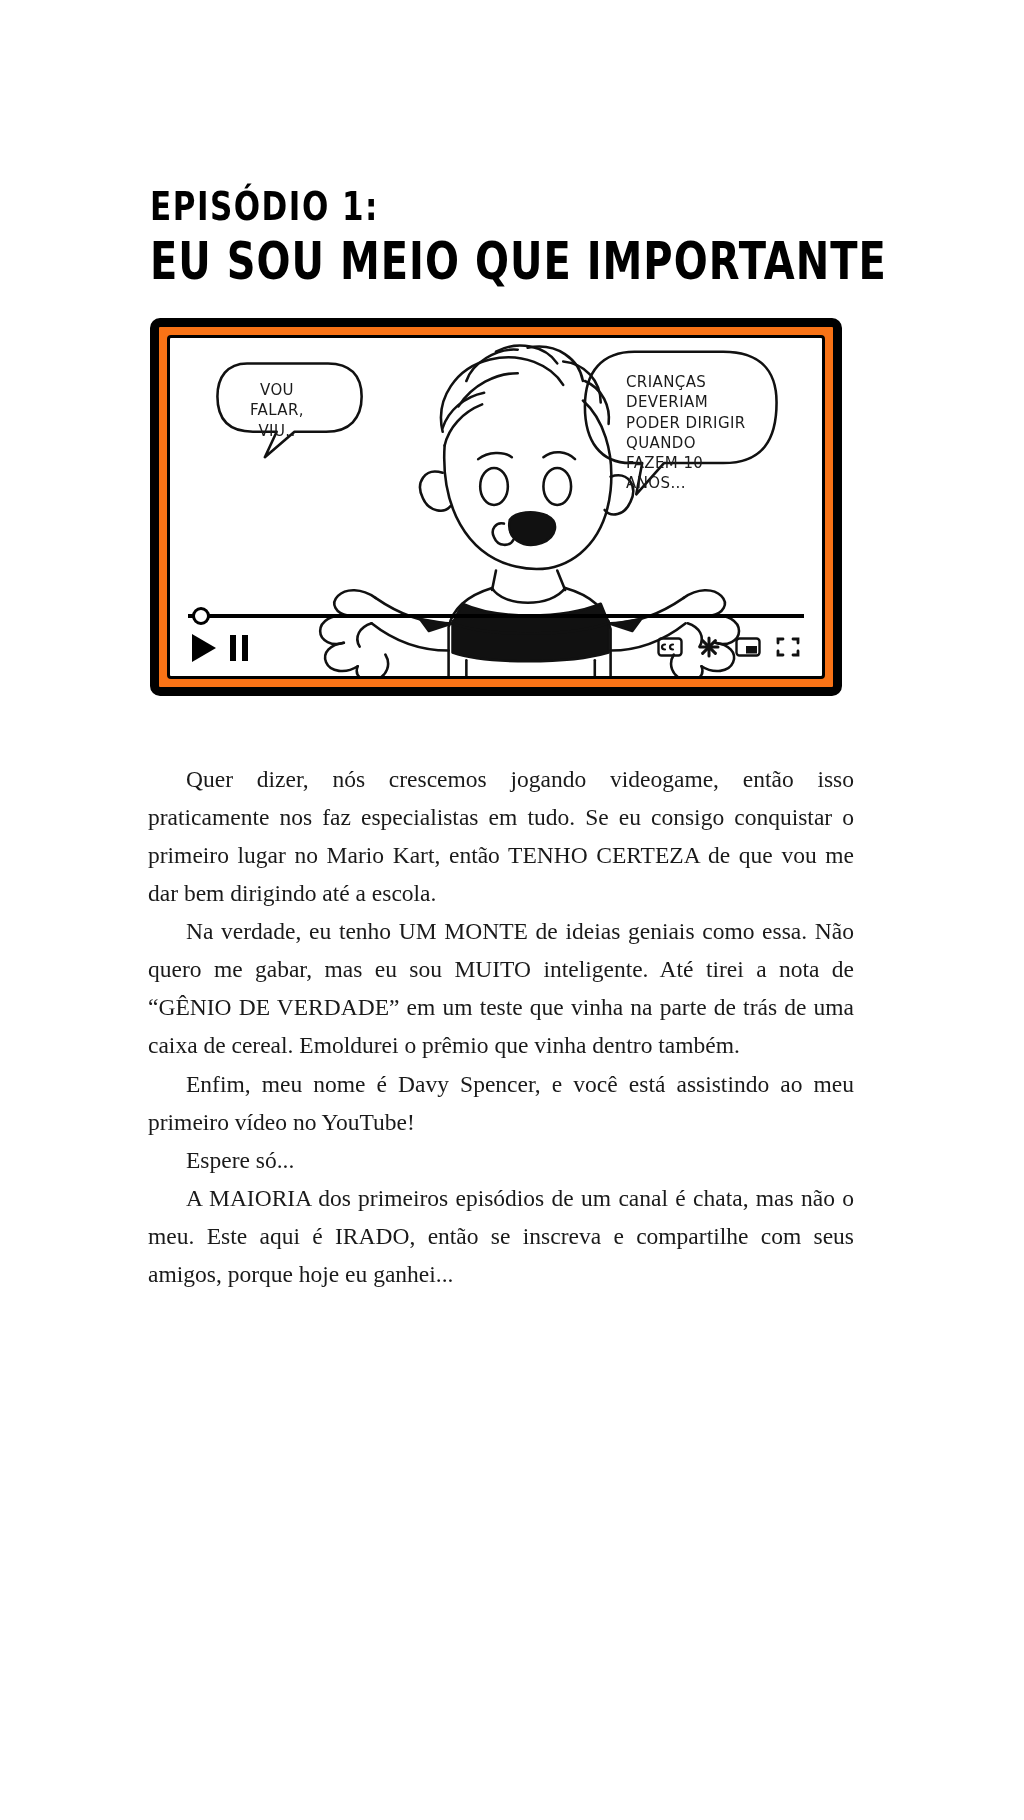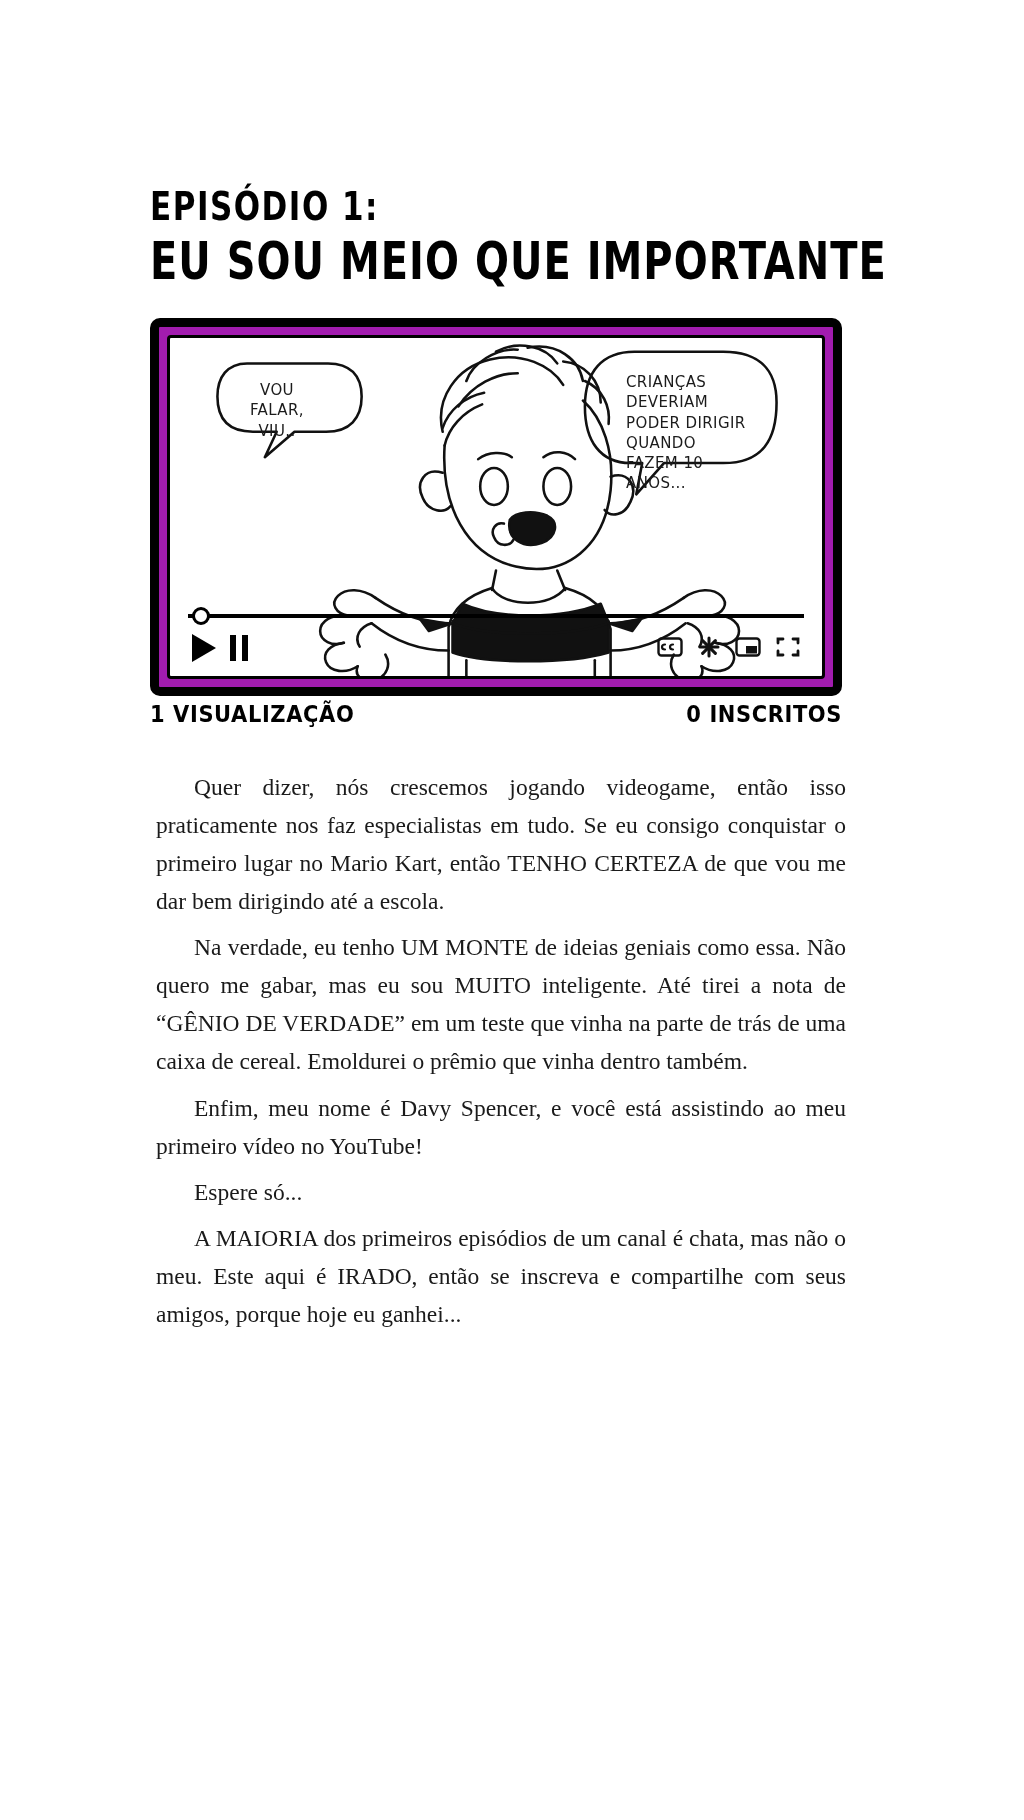--- a/index.html
+++ b/index.html
@@ -50,21 +50,21 @@
 
   
   .player {
     position: absolute;
     left: 150px;
     top: 318px;
     width: 692px;
     height: 378px;
     border: 9px solid #000;
     border-radius: 10px;
-    background: #a21caf;
+    background: #f97316;
     box-sizing: border-box;
     overflow: hidden;
   }
   .player-inner {
     position: absolute;
     left: 8px; top: 8px;
     right: 8px; bottom: 8px;
     border: 3px solid #000;
     border-radius: 4px;
     box-sizing: border-box;
@@ -183,21 +183,21 @@
     left: 148px;
     top: 760px;
     width: 706px;
     font-family: "Liberation Serif", serif;
     font-size: 23.5px;
     line-height: 1.62;
     color: #1a1a1a;
     text-align: justify;
   }
   .body-text p {
-    margin: 8px;
+    margin: 0;
     text-indent: 38px;
   }
 </style>
 </head>
 <body>
 
 <div class="page">
 
   <div class="heading">
     <div class="line1">EPISÓDIO 1:</div>
@@ -327,24 +327,20 @@
                 <path d="M2 15 V19 H7"></path>
                 <path d="M22 15 V19 H17"></path>
               </g>
             </svg>
           </span>
         </div>
       </div>
     </div>
   </div>
 
-  <div class="stats">
-    <span>1 VISUALIZAÇÃO</span>
-    <span>0 INSCRITOS</span>
-  </div>
 
   <div class="body-text">
     <p>Quer dizer, nós crescemos jogando videogame, então isso praticamente nos faz especialistas em tudo. Se eu consigo conquistar o primeiro lugar no Mario Kart, então TENHO CERTEZA de que vou me dar bem dirigindo até a escola.</p>
     <p>Na verdade, eu tenho UM MONTE de ideias geniais como essa. Não quero me gabar, mas eu sou MUITO inteligente. Até tirei a nota de “GÊNIO DE VERDADE” em um teste que vinha na parte de trás de uma caixa de cereal. Emoldurei o prêmio que vinha dentro também.</p>
     <p>Enfim, meu nome é Davy Spencer, e você está assistindo ao meu primeiro vídeo no YouTube!</p>
     <p>Espere só...</p>
     <p>A MAIORIA dos primeiros episódios de um canal é chata, mas não o meu. Este aqui é IRADO, então se inscreva e compartilhe com seus amigos, porque hoje eu ganhei...</p>
   </div>
 
 </div>

